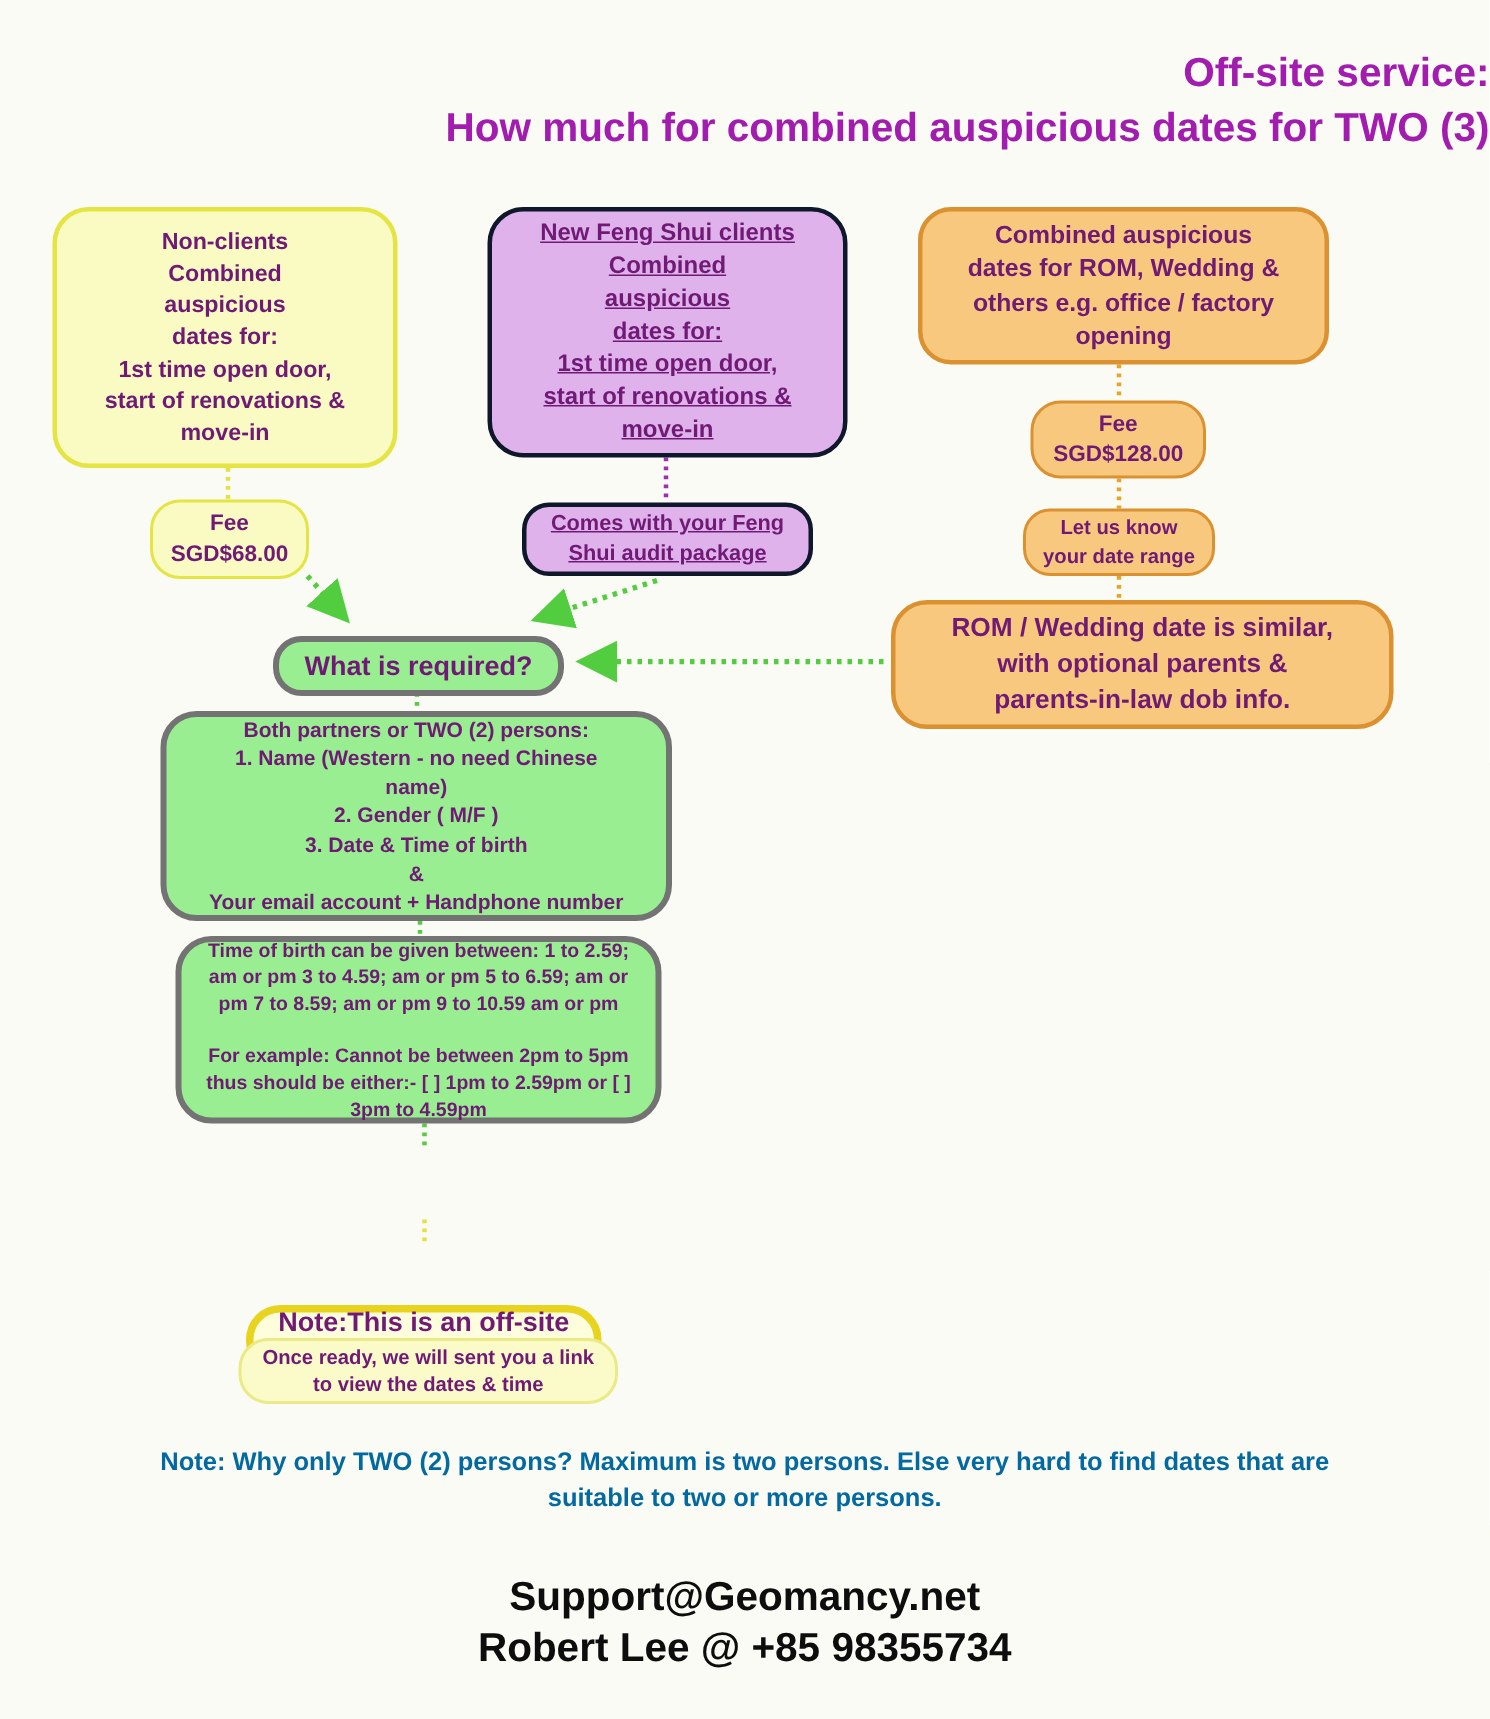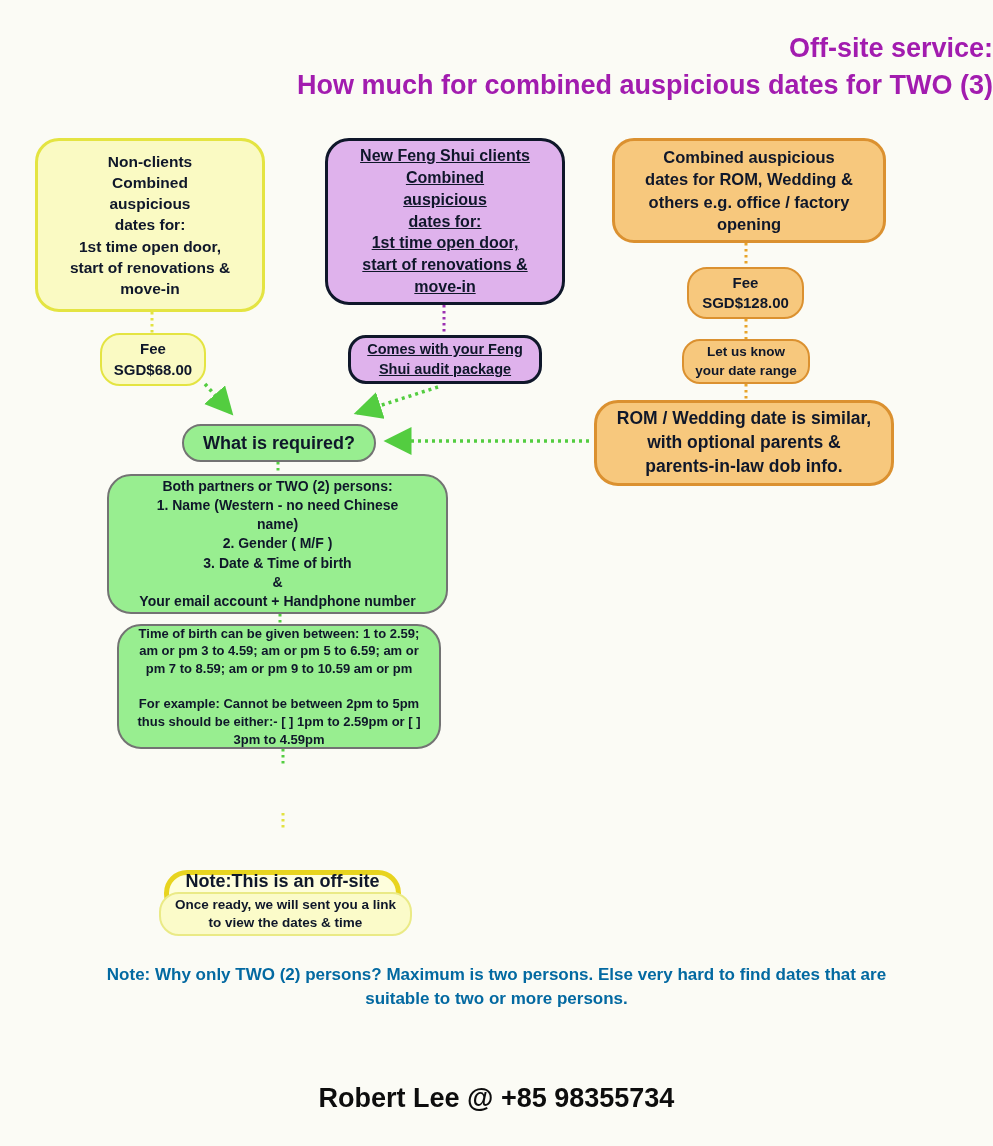--- a/index.html
+++ b/index.html
@@ -6,28 +6,28 @@
   html,body { background:#ffffff; }
   body { font-family:"Liberation Sans", sans-serif; }
   .canvas {
     position:relative; width:993px; height:1146px;
     background:#FBFBF5; overflow:hidden; margin:0 auto;
     color:#141414;
   }
   .title { position:absolute; left:0; width:100%; text-align:right; font-weight:bold; color:#a21caf; }
   .box {
     position:absolute; display:flex; align-items:center; justify-content:center;
-    text-align:center; font-weight:bold; color:#0f172a; white-space:pre-line;
+    text-align:center; font-weight:bold; color:#701a75; white-space:pre-line;
     padding:16px 8px; line-height:1.36;
   }
   .yellow { background:#FAFAC3; border:3px solid #E4E442; }
   .yellow-soft { background:#FBFBC9; border:2px solid #EAEA86; }
   .purple { background:#DFB2EC; border:3px solid #0f172a;text-decoration:underline; }
   .orange { background:#F7C87D; border:3px solid #DB9130; }
-  .green { background:#98EE90; border:2px solid #737373; }
+  .green { background:#98EE90; border:4px solid #737373; }
   .note-gold { background:#FEFEDC; border:5px solid #E8D41F; }
   .footer-note { position:absolute; left:0; width:100%; text-align:center; font-weight:bold; white-space:pre-line; color:#0369a1; }
   .contact { position:absolute; left:0; width:100%; text-align:center; font-weight:bold; color:#0d0d0d; }
   svg.connectors { position:absolute; left:0; top:0; pointer-events:none; }
 </style>
 </head>
 <body>
 
 <div class="canvas">
 
@@ -87,21 +87,21 @@
 Shui audit package</div>
 
   <div class="box orange" style="left:687px; top:267px; width:117px; height:52px; border-radius:20px; font-size:15px; border-width:2px;">Fee
 SGD$128.00</div>
 
   <div class="box orange" style="left:682px; top:339px; width:128px; height:45px; border-radius:18px; font-size:13.5px; border-width:2px;">Let us know
 your date range</div>
 
   <div class="box green" style="left:182px; top:424px; width:194px; height:38px; border-radius:19px; font-size:18px;">What is required?</div>
 
-  <div class="box orange" style="left:594px; top:400px; width:300px; height:86px; border-radius:24px; font-size:17.5px;">ROM / Wedding date is similar,
+  <div class="box orange" style="left:594px; top:400px; width:335px; height:86px; border-radius:24px; font-size:17.5px;">ROM / Wedding date is similar,
 with optional parents &amp;
 parents-in-law dob info.</div>
 
   <div class="box green" style="left:107px; top:474px; width:341px; height:140px; border-radius:24px; font-size:14px;">Both partners or TWO (2) persons:
 1. Name (Western - no need Chinese
 name)
 2. Gender ( M/F )
 3. Date &amp; Time of birth
 &amp;
 Your email account + Handphone number</div>
@@ -116,15 +116,16 @@
 
 
   <div class="box note-gold" style="left:164px; top:830px; width:237px; height:47px; border-radius:23px; font-size:18px;margin-top:40px;">Note:This is an off-site service.</div>
 
   <div class="box yellow-soft" style="left:159px; top:892px; width:253px; height:44px; border-radius:20px; font-size:13.5px;">Once ready, we will sent you a link
 to view the dates &amp; time</div>
 
   <div class="footer-note" style="top:963px; font-size:17px; line-height:24px;">Note: Why only TWO (2) persons? Maximum is two persons. Else very hard to find dates that are
 suitable to two or more persons.</div>
 
+  <div class="contact" style="top:1048px; font-size:27px; line-height:33px;">Support@Geomancy.net</div>
   <div class="contact" style="top:1082px; font-size:27px; line-height:33px;">Robert Lee @ +85 98355734</div>
 
 </div>
 
 </body></html>

